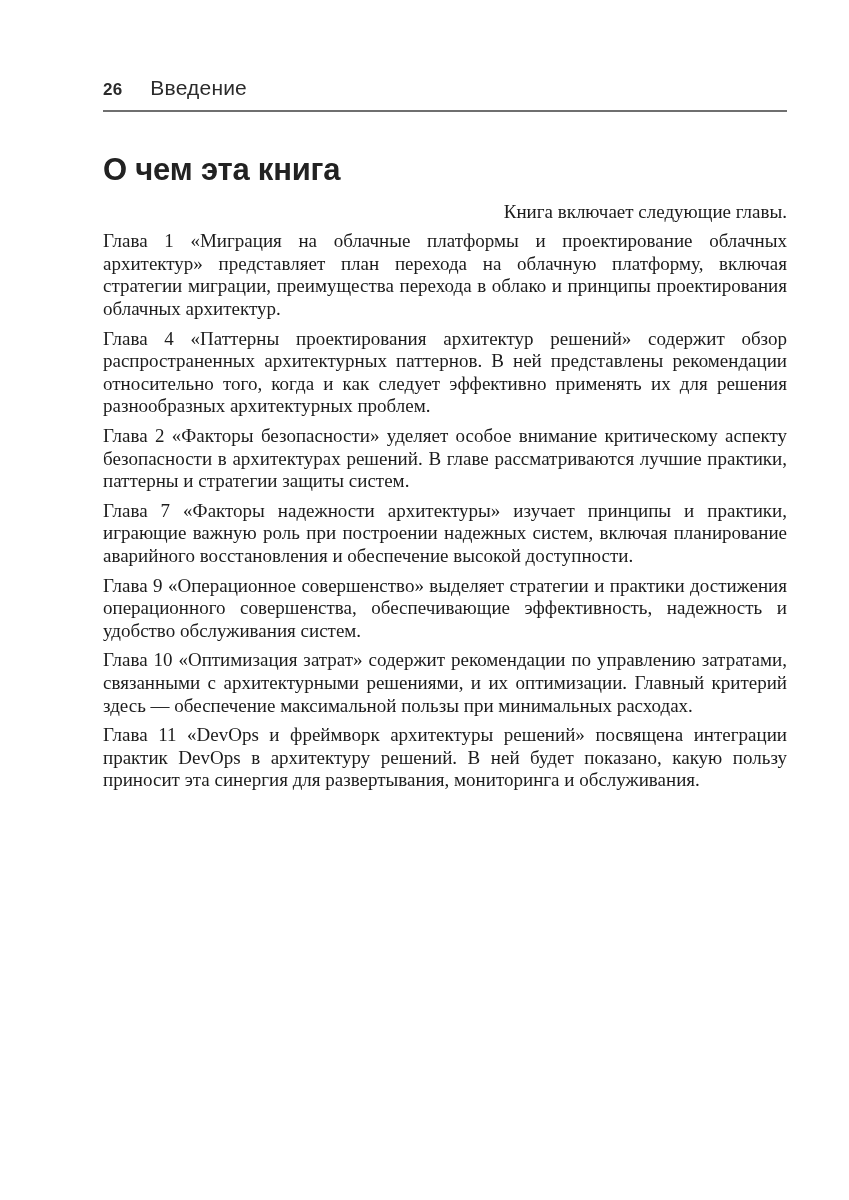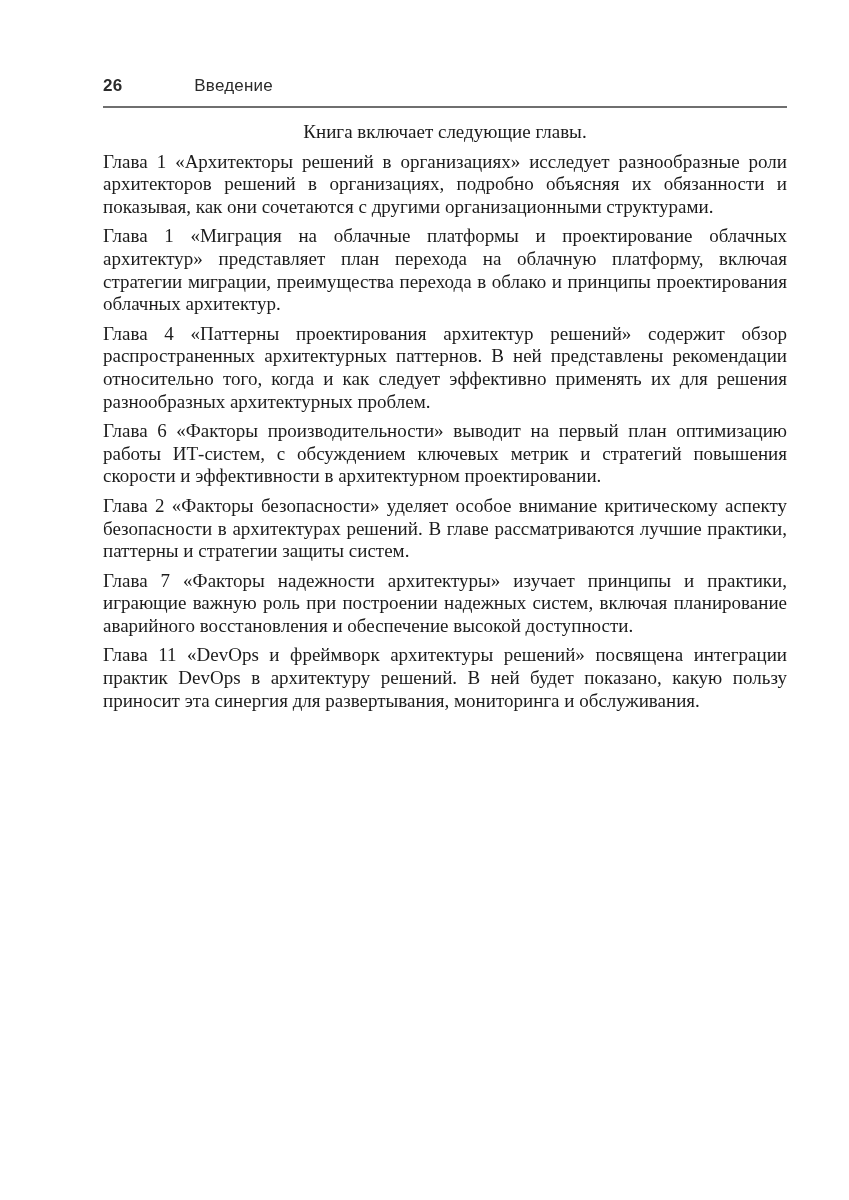--- a/index.html
+++ b/index.html
@@ -30,24 +30,23 @@
     font-family: "Liberation Sans", sans-serif;
     color: #2b2b2b;
   }
   .page-number {
     font-size: 17px;
     font-weight: 700;
     margin-right: 28px;
     letter-spacing: 0.2px;
   }
   .running-head {
-    font-size: 17px;
+    font-size: 21px;
     font-weight: 400;
     letter-spacing: 0.2px;
-    margin-left: 44px;
   }
   .section-title {
     margin: 40px 0 0 0;
     font-family: "Liberation Sans", sans-serif;
     font-size: 31px;
     font-weight: 700;
     line-height: 1.15;
     color: #222222;
     letter-spacing: -0.2px;
   }
@@ -58,38 +57,39 @@
     margin: 7px 0 0 0;
     font-size: 19px;
     line-height: 22.6px;
     text-align: justify;
     hyphens: auto;
     -webkit-hyphens: auto;
     color: #1c1c1c;
   }
   .body-text p:first-child {
     margin-top: 0;
-    text-align: center;
+    text-align: right;
   }
 </style>
 </head>
 <body>
 
 <div class="page">
 
   <div class="page-header">
     <span class="page-number">26</span>
     <span class="running-head">Введение</span>
   </div>
 
+  <h1 class="section-title">О чем эта книга</h1>
 
   <div class="body-text">
     <p>Книга включает следующие главы.</p>
-    <p>Глава 1 «Архитекторы решений в организациях» исследует разнообразные роли архитекторов решений в организациях, подробно объясняя их обязанности и показывая, как они сочетаются с другими организационными структурами.</p>
     <p>Глава 1 «Миграция на облачные платформы и проектирование облачных архитектур» представляет план перехода на облачную платформу, включая стратегии миграции, преимущества перехода в облако и принципы проектирования облачных архитектур.</p>
     <p>Глава 4 «Паттерны проектирования архитектур решений» содержит обзор распространенных архитектурных паттернов. В ней представлены рекомендации относительно того, когда и как следует эффективно применять их для решения разнообразных архитектурных проблем.</p>
-    <p>Глава 6 «Факторы производительности» выводит на первый план оптимизацию работы ИТ-систем, с обсуждением ключевых метрик и стратегий повышения скорости и эффективности в архитектурном проектировании.</p>
     <p>Глава 2 «Факторы безопасности» уделяет особое внимание критическому аспекту безопасности в архитектурах решений. В главе рассматриваются лучшие практики, паттерны и стратегии защиты систем.</p>
     <p>Глава 7 «Факторы надежности архитектуры» изучает принципы и практики, играющие важную роль при построении надежных систем, включая планирование аварийного восстановления и обеспечение высокой доступности.</p>
+    <p>Глава 9 «Операционное совершенство» выделяет стратегии и практики достижения операционного совершенства, обеспечивающие эффективность, надежность и удобство обслуживания систем.</p>
+    <p>Глава 10 «Оптимизация затрат» содержит рекомендации по управлению затратами, связанными с архитектурными решениями, и их оптимизации. Главный критерий здесь — обеспечение максимальной пользы при минимальных расходах.</p>
     <p>Глава 11 «DevOps и фреймворк архитектуры решений» посвящена интеграции практик DevOps в архитектуру решений. В ней будет показано, какую пользу приносит эта синергия для развертывания, мониторинга и обслуживания.</p>
   </div>
 
 </div>
 
 </body></html>

